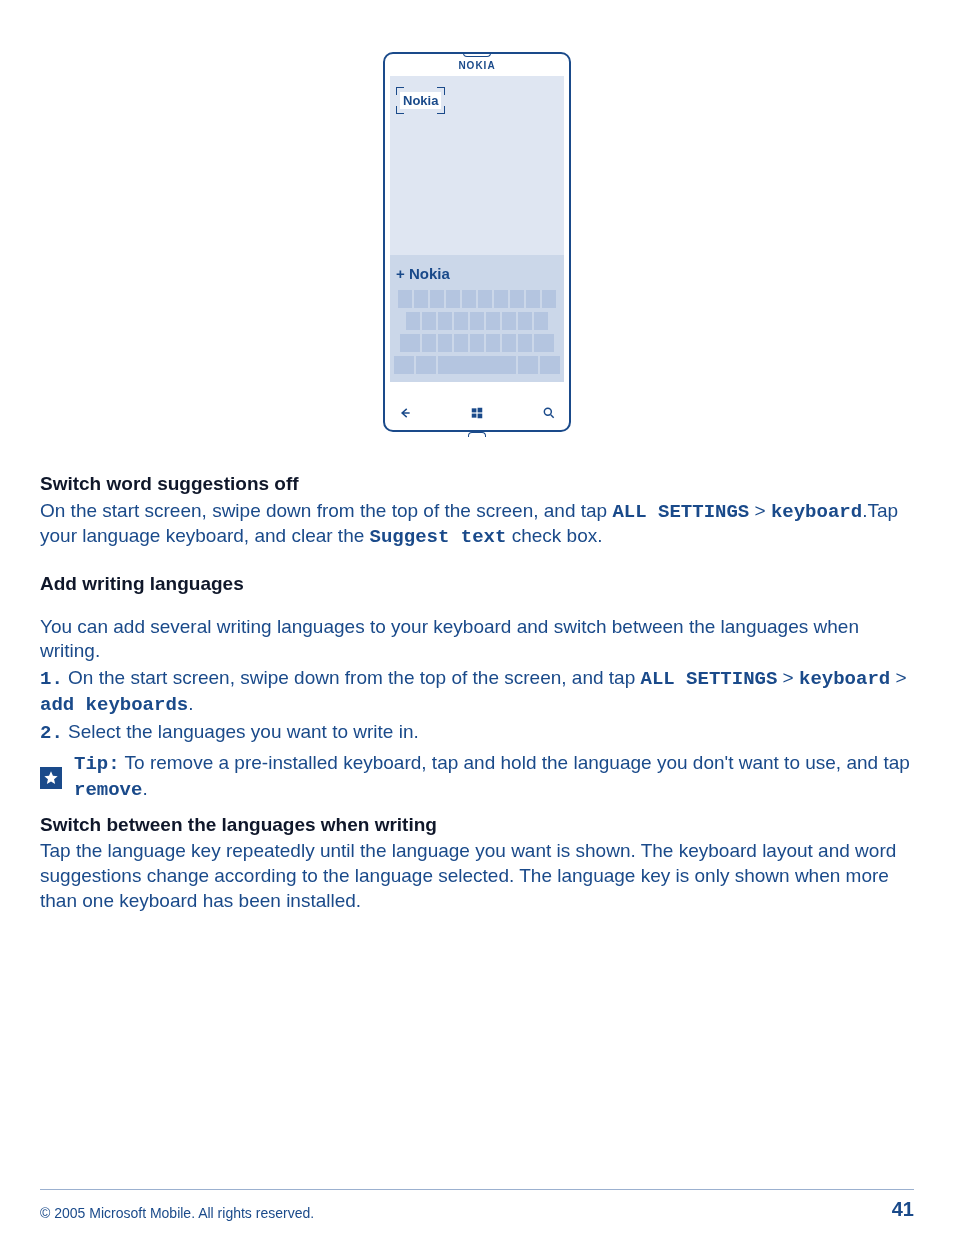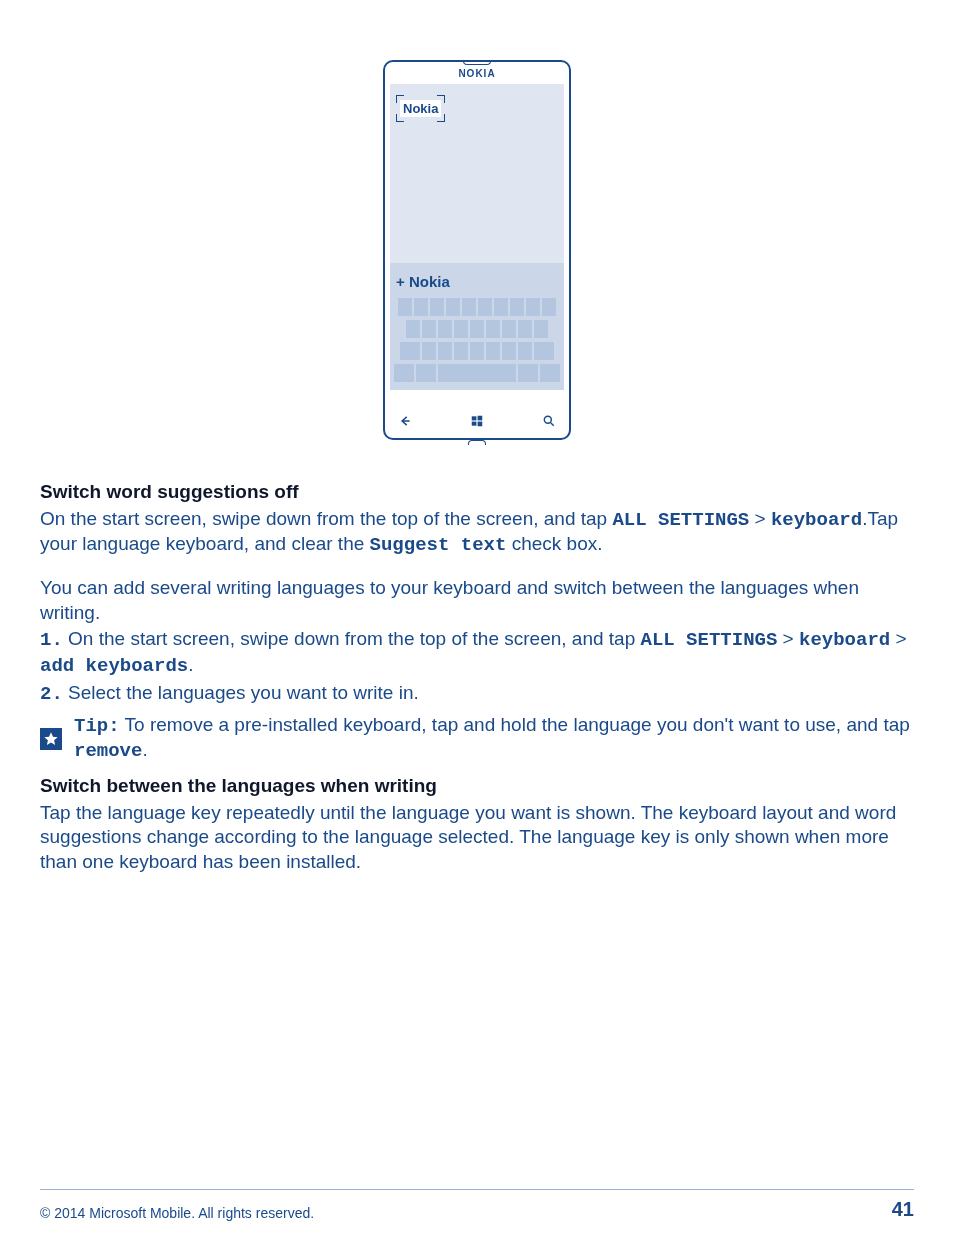--- a/index.html
+++ b/index.html
@@ -8,21 +8,21 @@
     height: 1257px;
     background: #fff;
     font-family: "Segoe UI", Arial, sans-serif;
     color: #1a4a8a;
     position: relative;
     padding: 40px 40px 40px 40px;
   }
   .phone-wrap {
     display: flex;
     justify-content: center;
-    margin-top: 20px;
+    margin-top: 12px;
     margin-bottom: 40px;
   }
   .phone {
     width: 188px;
     height: 380px;
     border: 2px solid #1a4a8a;
     border-radius: 10px;
     position: relative;
     padding: 5px;
   }
@@ -266,20 +266,21 @@
   </div>
 </div>
 
 <div class="content">
 
   <div class="heading">Switch word suggestions off</div>
   <p class="para">
     <span>On the start screen, swipe down from the top of the screen, and tap </span><span class="bold">ALL SETTINGS</span><span> &gt; </span><span class="bold">keyboard</span><span>.Tap your language keyboard, and clear the </span><span class="bold">Suggest text</span><span> check box.</span>
   </p>
 
+  <div class="heading section-gap">Add writing languages</div>
   <p class="para" style="margin-top:18px">You can add several writing languages to your keyboard and switch between the languages when writing.</p>
   <p class="para" style="">
     <span class="bold">1.</span><span> On the start screen, swipe down from the top of the screen, and tap </span><span class="bold">ALL SETTINGS</span><span> &gt; </span><span class="bold">keyboard</span><span> &gt; </span><span class="bold">add keyboards</span><span>.</span>
   </p>
   <p class="para">
     <span class="bold">2.</span><span> Select the languages you want to write in.</span>
   </p>
 
   <div class="tip-row">
     <div class="tip-icon">
@@ -291,15 +292,15 @@
       <span class="bold">Tip:</span><span> To remove a pre-installed keyboard, tap and hold the language you don't want to use, and tap </span><span class="bold">remove</span><span>.</span>
     </div>
   </div>
 
   <div class="heading" style="margin-top:10px">Switch between the languages when writing</div>
   <p class="para">Tap the language key repeatedly until the language you want is shown. The keyboard layout and word suggestions change according to the language selected. The language key is only shown when more than one keyboard has been installed.</p>
 
 </div>
 
 <div class="footer">
-  <span>© 2014 Microsoft Mobile. All rights reserved.</span>
+  <span>© 2005 Microsoft Mobile. All rights reserved.</span>
   <span class="page">41</span>
 </div>
 
 </body></html>

